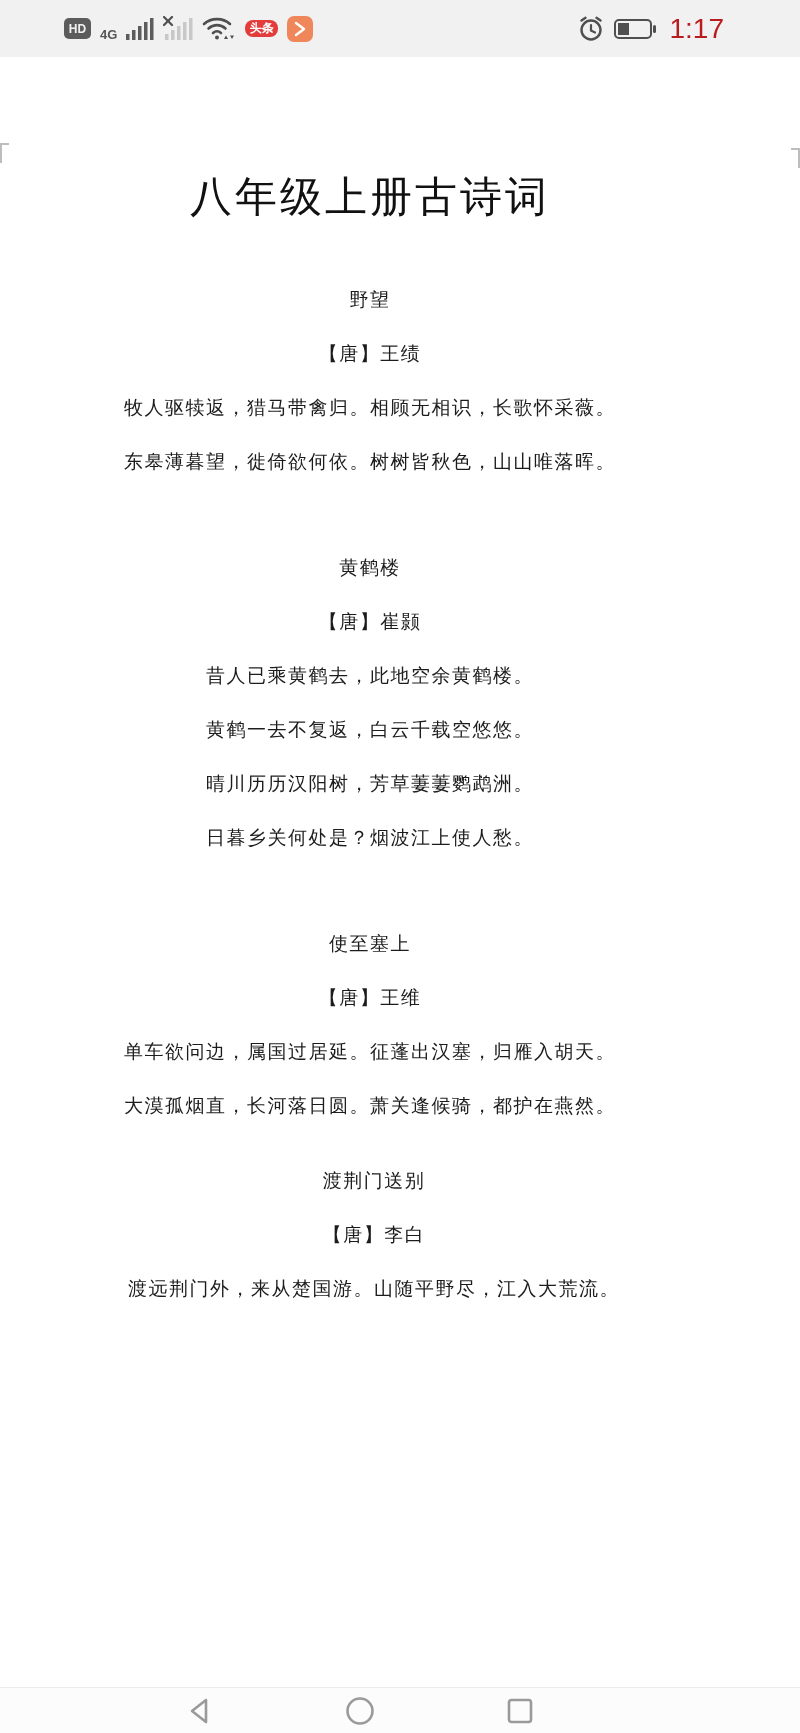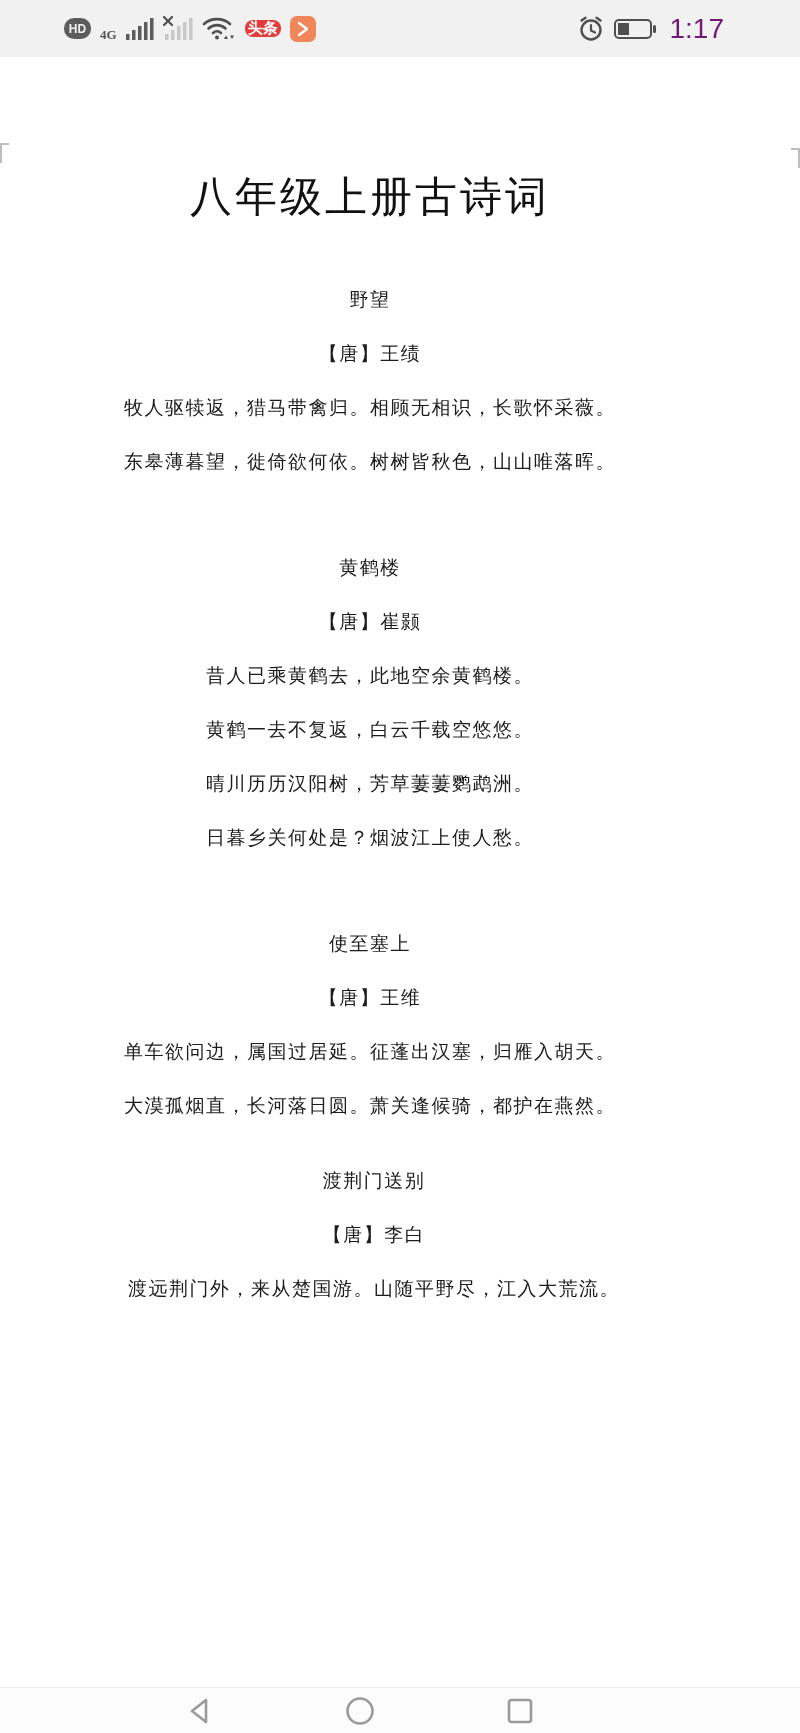--- a/index.html
+++ b/index.html
@@ -12,36 +12,36 @@
 
   
   .status-bar{
     position:absolute;top:0;left:0;width:800px;height:57px;
     background:#f1f1f1;display:flex;align-items:center;
     box-sizing:border-box;padding:0 76px 0 64px;
   }
   .sb-left{display:flex;align-items:center;gap:9px;flex:1;}
   .sb-right{display:flex;align-items:center;gap:10px;}
   .hd-badge{
-    width:27px;height:21px;border-radius:10px;background:#5c5c5c;
+    width:27px;height:21px;border-radius:5px;background:#5c5c5c;
     color:#f1f1f1;font-size:12px;font-weight:bold;
     display:flex;align-items:center;justify-content:center;letter-spacing:0;
   }
-  .net-label{font-size:13px;font-weight:bold;color:#555;align-self:flex-start;margin-top:12px;font-family:Liberation Serif, serif;}
+  .net-label{font-size:13px;font-weight:bold;color:#555;align-self:flex-start;margin-top:12px;}
   .sig{display:block;}
   .badge-toutiao{
     min-width:27px;height:17px;padding:0 3px;border-radius:8px;background:#e23c3c;
-    color:#fff;font-size:15px;font-weight:bold;
+    color:#fff;font-size:12px;font-weight:bold;
     display:flex;align-items:center;justify-content:center;
   }
   .app-orange{
     width:26px;height:26px;border-radius:7px;background:#f0875a;
     color:#fff;display:flex;align-items:center;justify-content:center;
   }
-  .time-label{font-size:28px;color:#701a75;margin-left:4px;}
+  .time-label{font-size:28px;color:#b91c1c;margin-left:4px;}
 
   
   .crop-handle{position:absolute;width:10px;height:22px;}
   .crop-handle span{position:absolute;background:#bdbdbd;}
   .crop-left{left:0;top:143px;}
   .crop-left .h{left:0;top:0;width:9px;height:2px;}
   .crop-left .v{left:0;top:0;width:2px;height:20px;}
   .crop-right{right:0;top:148px;}
   .crop-right .h{right:0;top:0;width:9px;height:2px;}
   .crop-right .v{right:0;top:0;width:2px;height:20px;}

